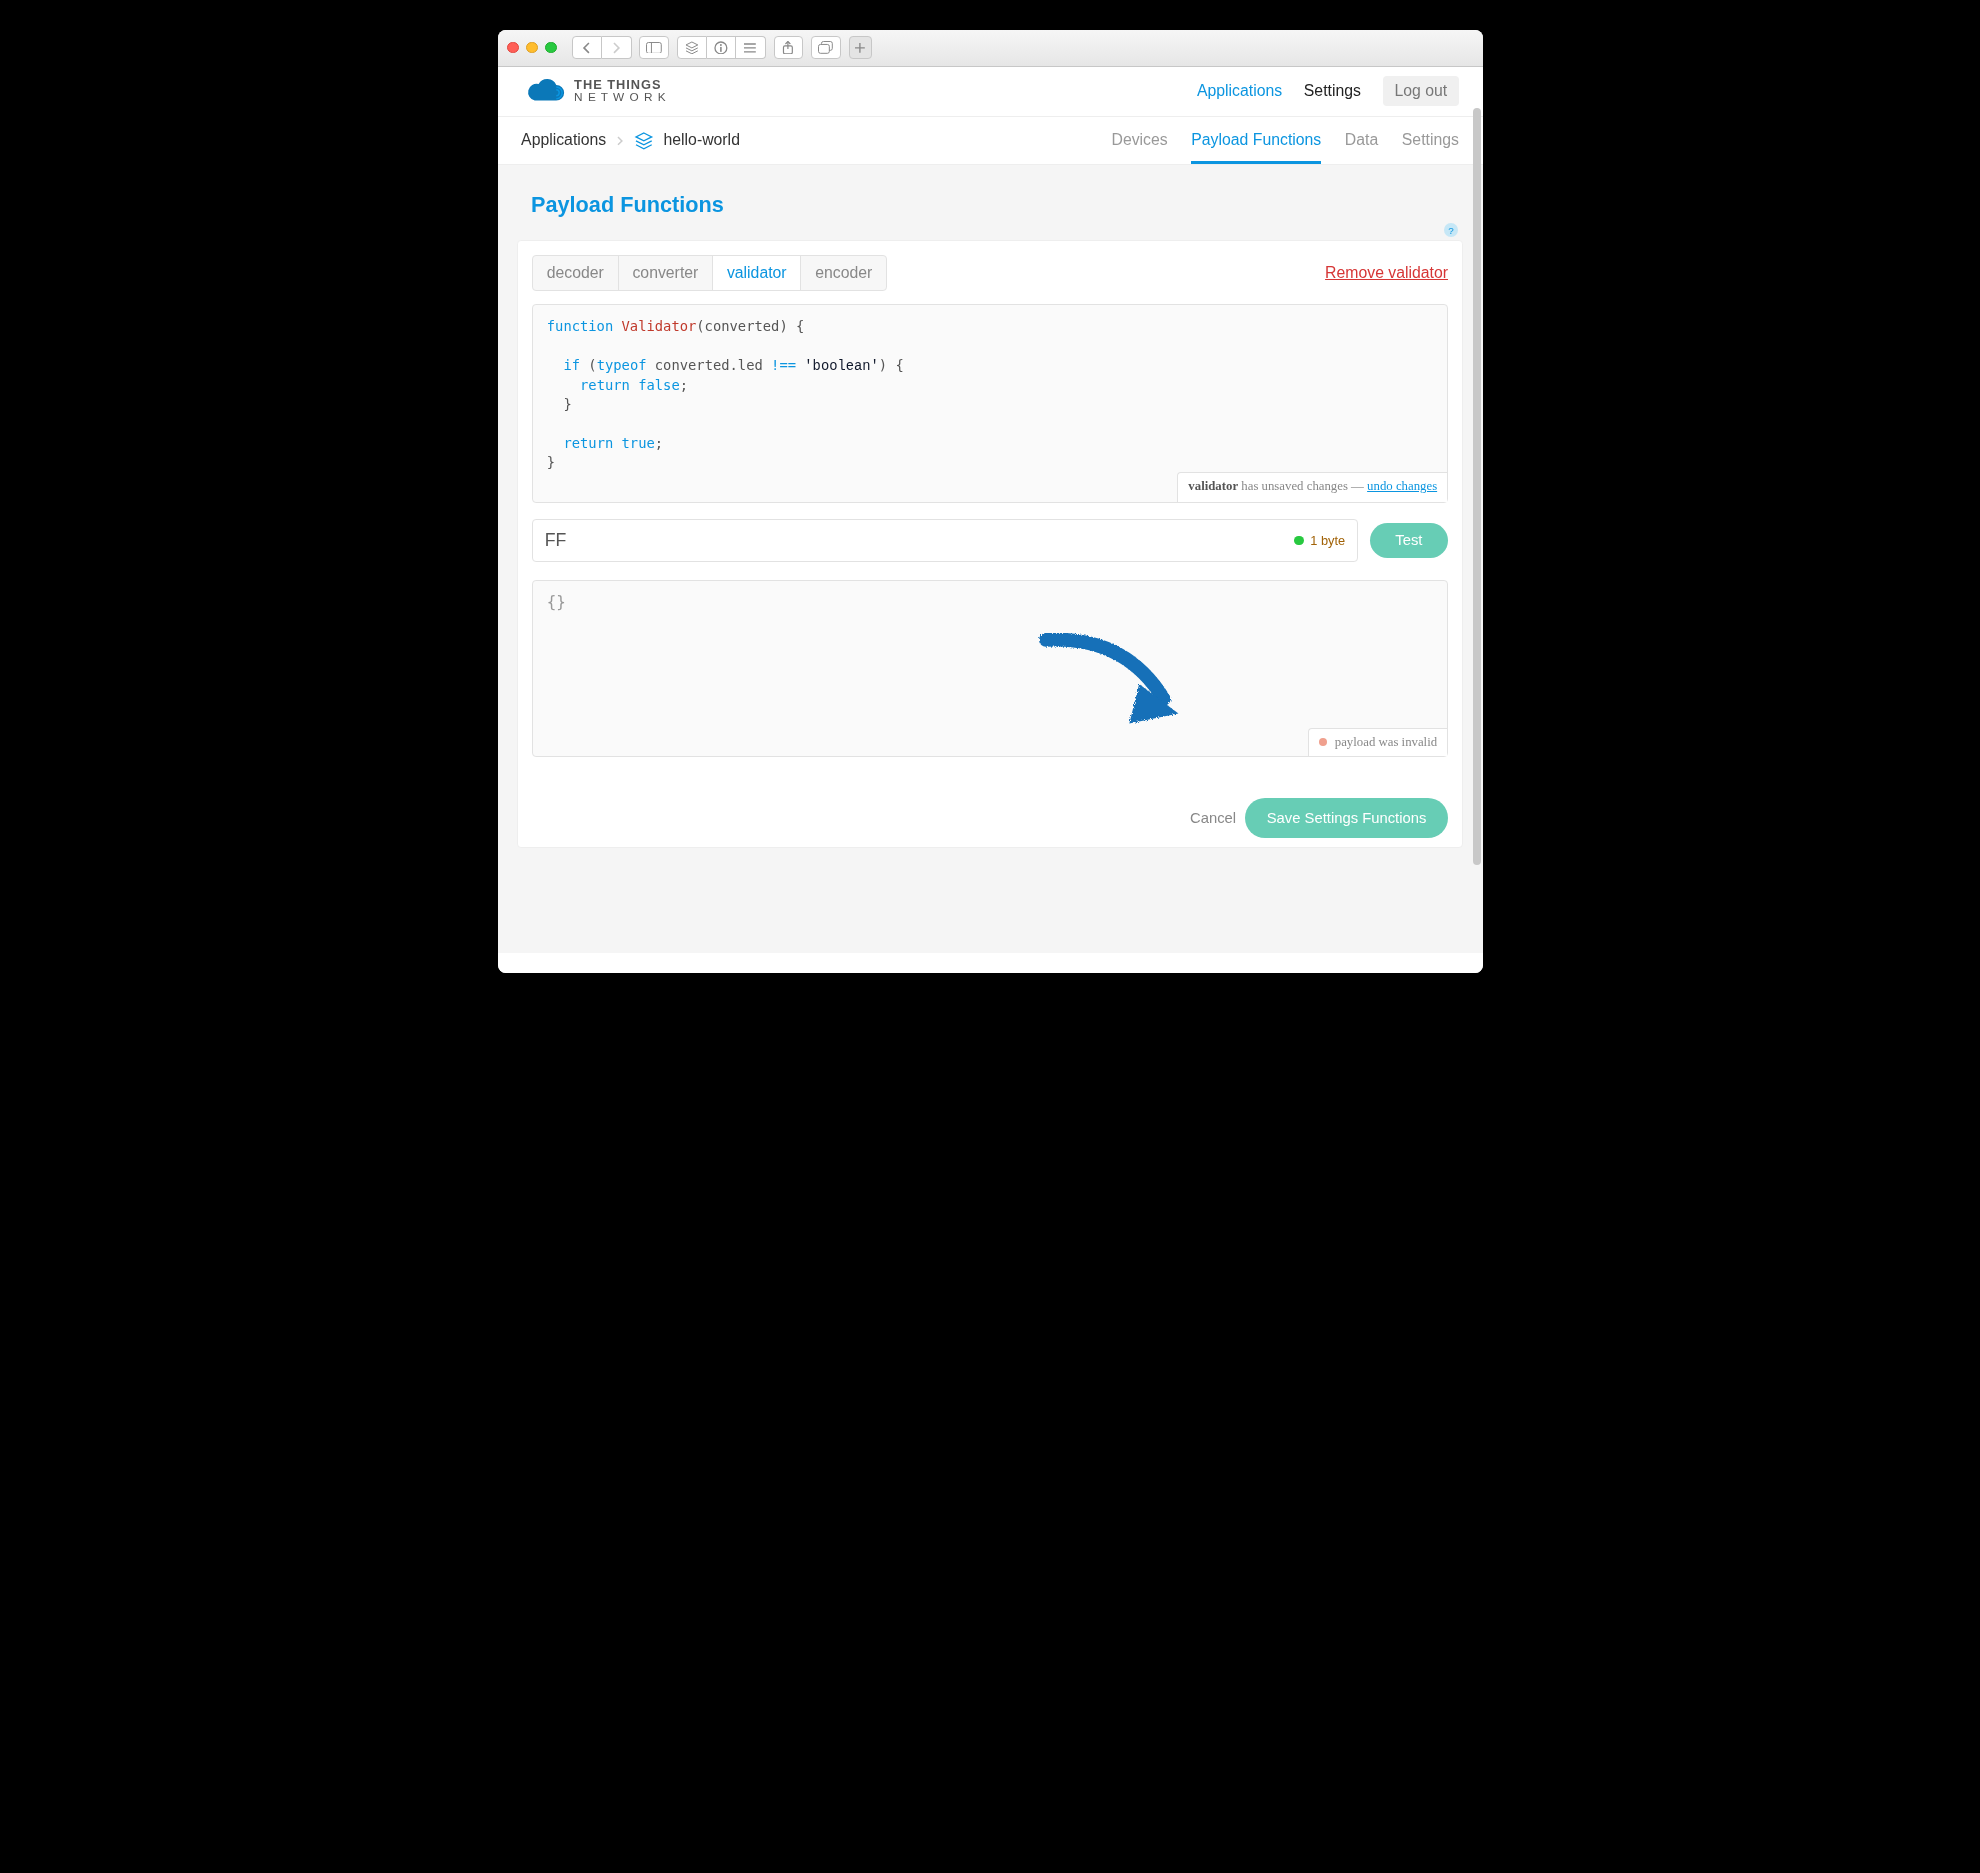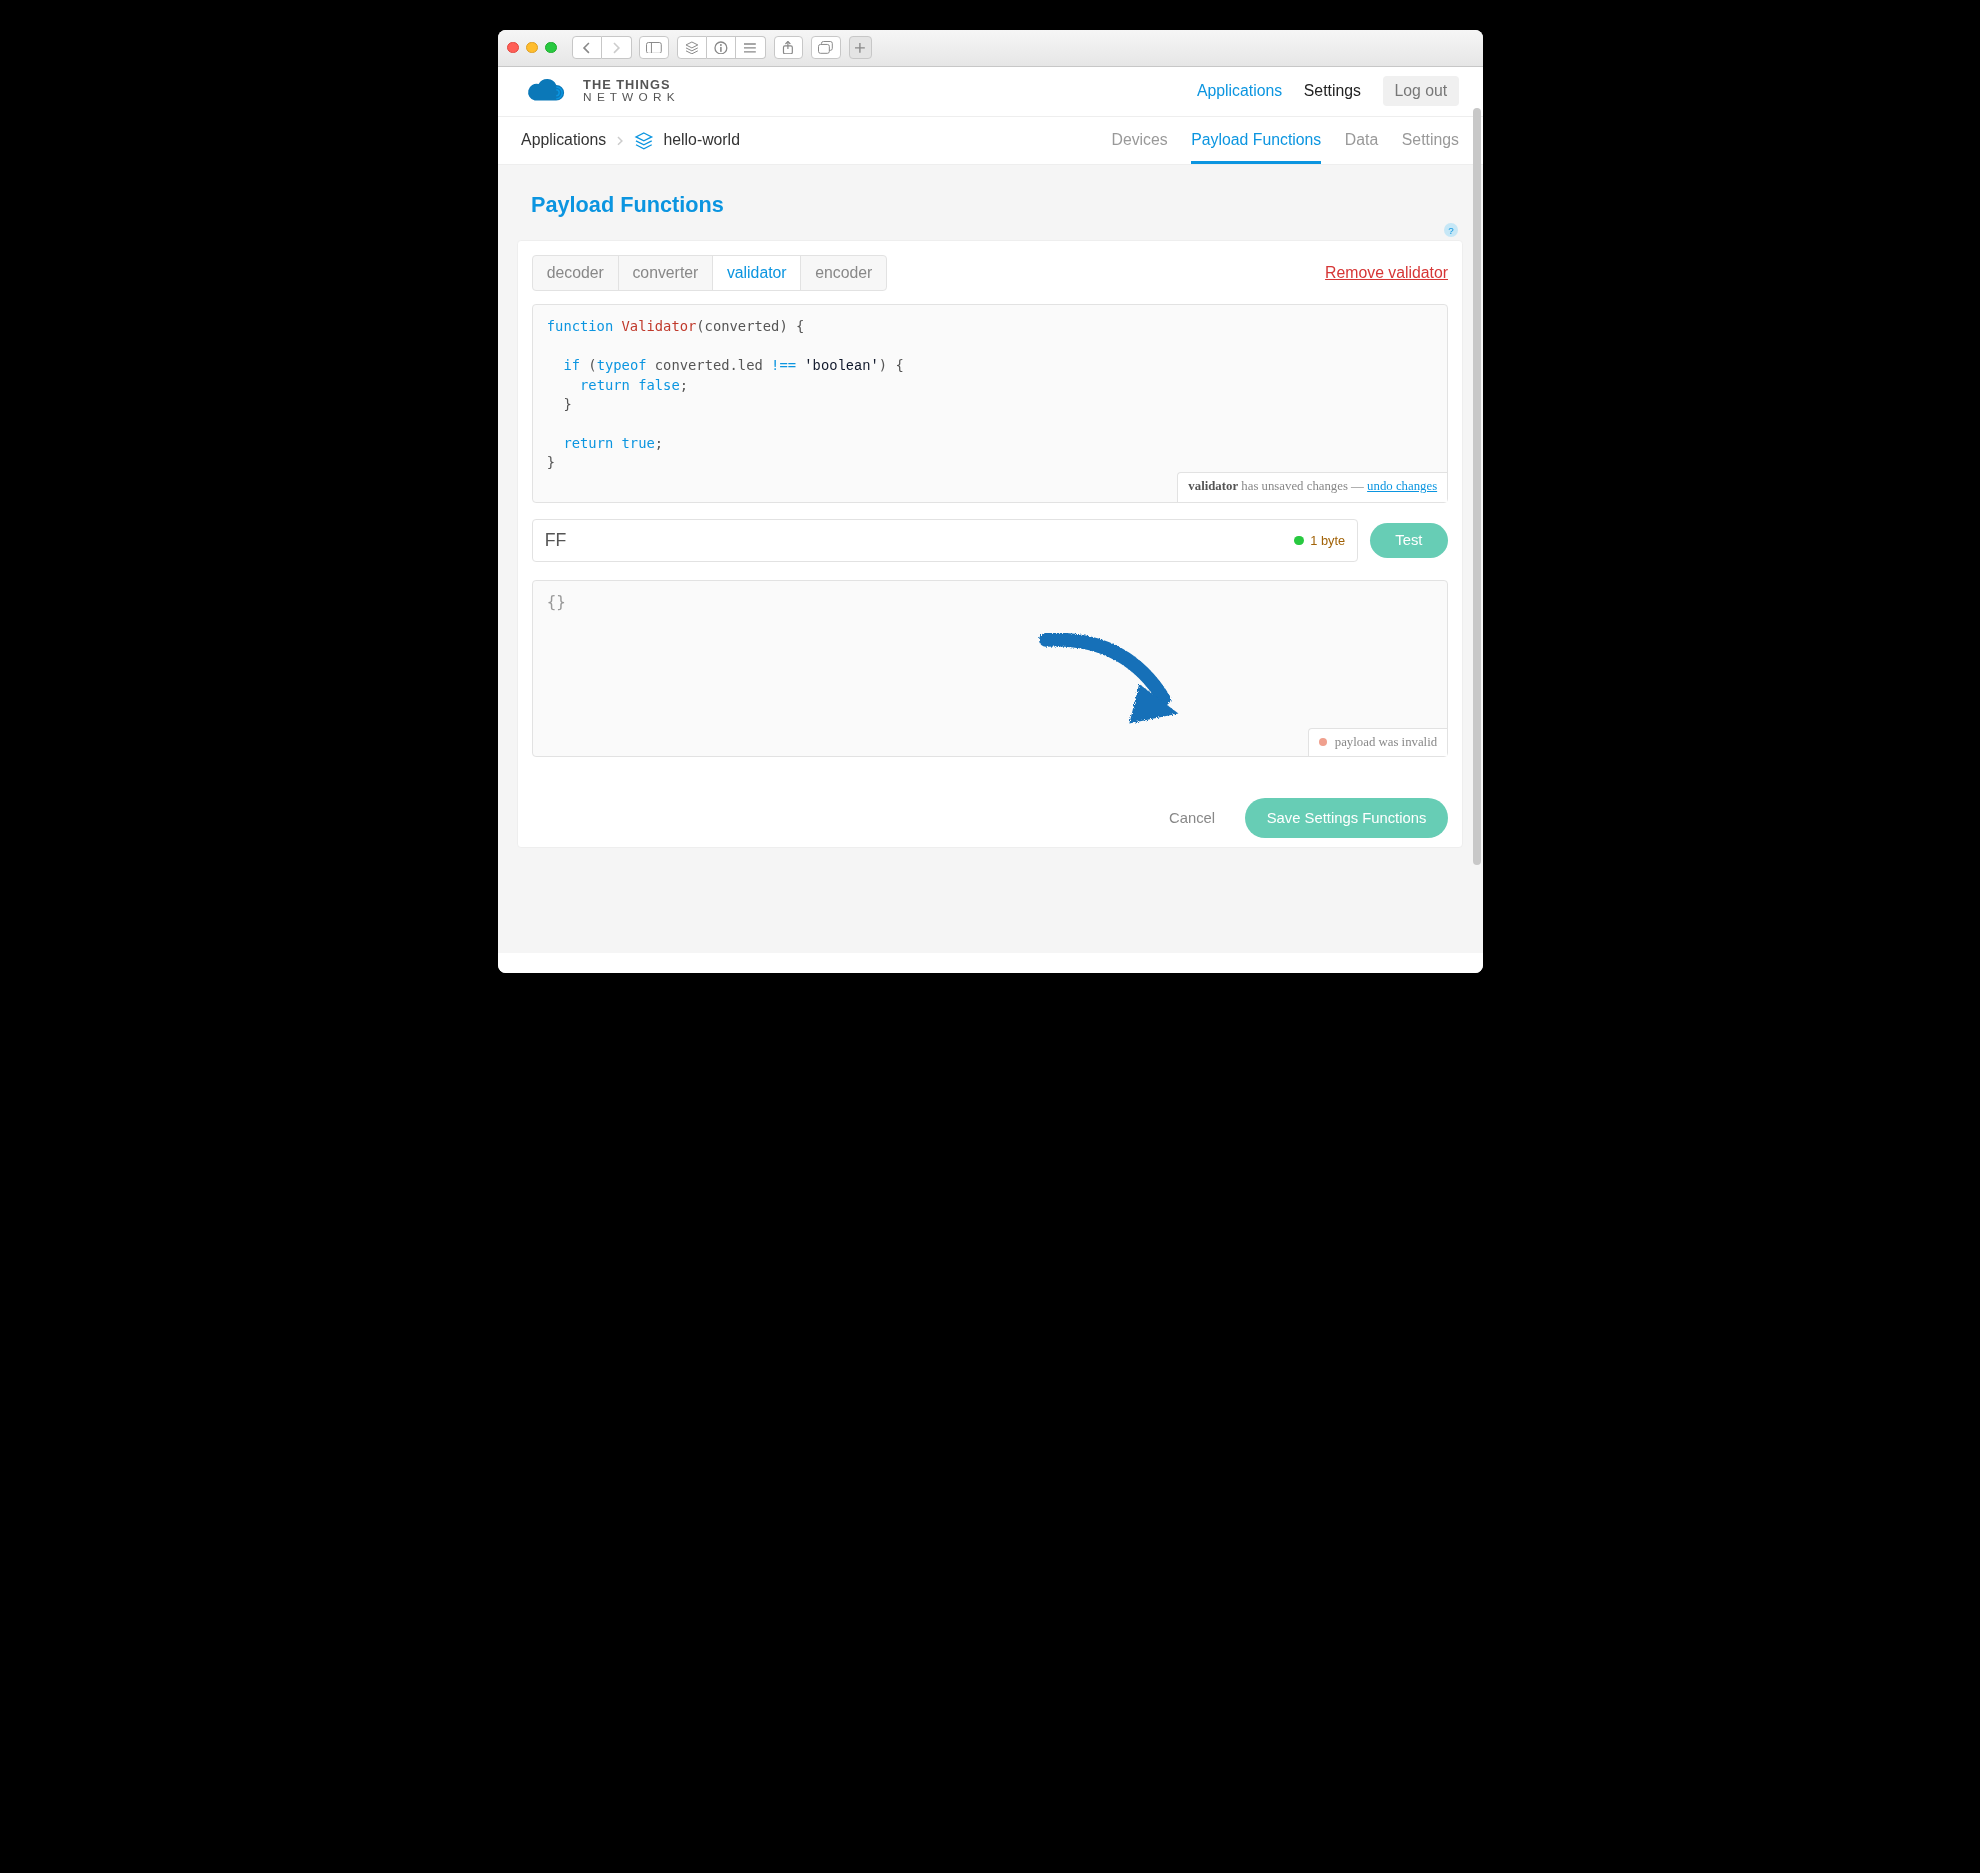--- a/index.html
+++ b/index.html
@@ -51,21 +51,21 @@
   }
   .addr .reload{position:absolute; right:7.9px; color:#6b6b6b;}
   .app-frame { display:flex; height: 906px;}
   .app-body { flex:1; overflow:hidden; background:#fff; }
 
   
   .topnav {
     display:flex; align-items:center; justify-content:space-between;
     padding: 9.9px 23.6px 9.9px 23.6px; border-bottom:1px solid #eee;
   }
-  .brand { display:flex; align-items:center; gap:13px;}
+  .brand { display:flex; align-items:center; gap:4px;}
   .brand-text { font-size:11.8px; letter-spacing:1px; color:#555; line-height:1;}
   .brand-text .t1{font-weight:700;font-size:12.8px;display:block;}
   .toplinks { display:flex; align-items:center; gap:21.7px;}
   .toplinks a { text-decoration:none; font-size:15.8px; }
   .link-blue { color:#0b95e0; }
   .link-dark { color:#222; }
   .logout { background:#f0f0f0; border-radius:3.9px; padding:5.9px 11.8px; color:#777;}
 
   
   .subnav {
@@ -102,21 +102,21 @@
   .bytes { display:flex; align-items:center; gap:5.9px; color:#a16207; font-size:12.8px;}
   .bytes .ok{width:9.9px;height:9.9px;border-radius:50%;background:#28c940;}
   .test-btn{ background:#67cdb5; color:#fff; border:none; border-radius:21.7px; padding:9.9px 25.6px; font-size:14.8px;}
 
   .output-row { padding: 0 13.8px 13.8px;}
   .output { border:1px solid #e2e2e2; border-radius:3.9px; background:#fafafa; position:relative; height:177px; padding:11.8px 13.8px; font-family: ui-monospace, Menlo, monospace; color:#999;}
   .pl-status { position:absolute; bottom:0; right:0; background:#fff; border:1px solid #e2e2e2; border-right:none; border-bottom:none; border-top-left-radius:3.9px; padding:5.9px 9.9px; font-family:-apple-system; font-size:12.8px; color:#888; display:flex; align-items:center; gap:7.9px;margin-left:44px;}
   .pl-status .bad{width:7.9px;height:7.9px;border-radius:50%;background:#f0a08e;}
   .arrow { position:absolute; left:55%; top:28%; width:167px; height:118px; }
 
-  .actions { display:flex; justify-content:flex-end; gap:30px; padding: 27.6px 13.8px 9.9px; align-items:center;}
+  .actions { display:flex; justify-content:flex-end; gap:9px; padding: 27.6px 13.8px 9.9px; align-items:center;}
   .cancel { color:#888; background:none; border:none; font-size:14.8px;}
   .save { background:#67cdb5; color:#fff; border:none; border-radius:21.7px; padding:11.8px 21.7px; font-size:14.8px;}
 
   .scrollbar { position:absolute; right:2px; top:41px; bottom:3.9px; width:7.9px; }
   .scrollbar .thumb{ position:absolute; left:0; right:0; top:0; height:88%; background:#c8c8c8; border-radius:3.9px;}
   .app-frame{position:relative;}
 
   svg { display:block; }
 </style>
 </head>

